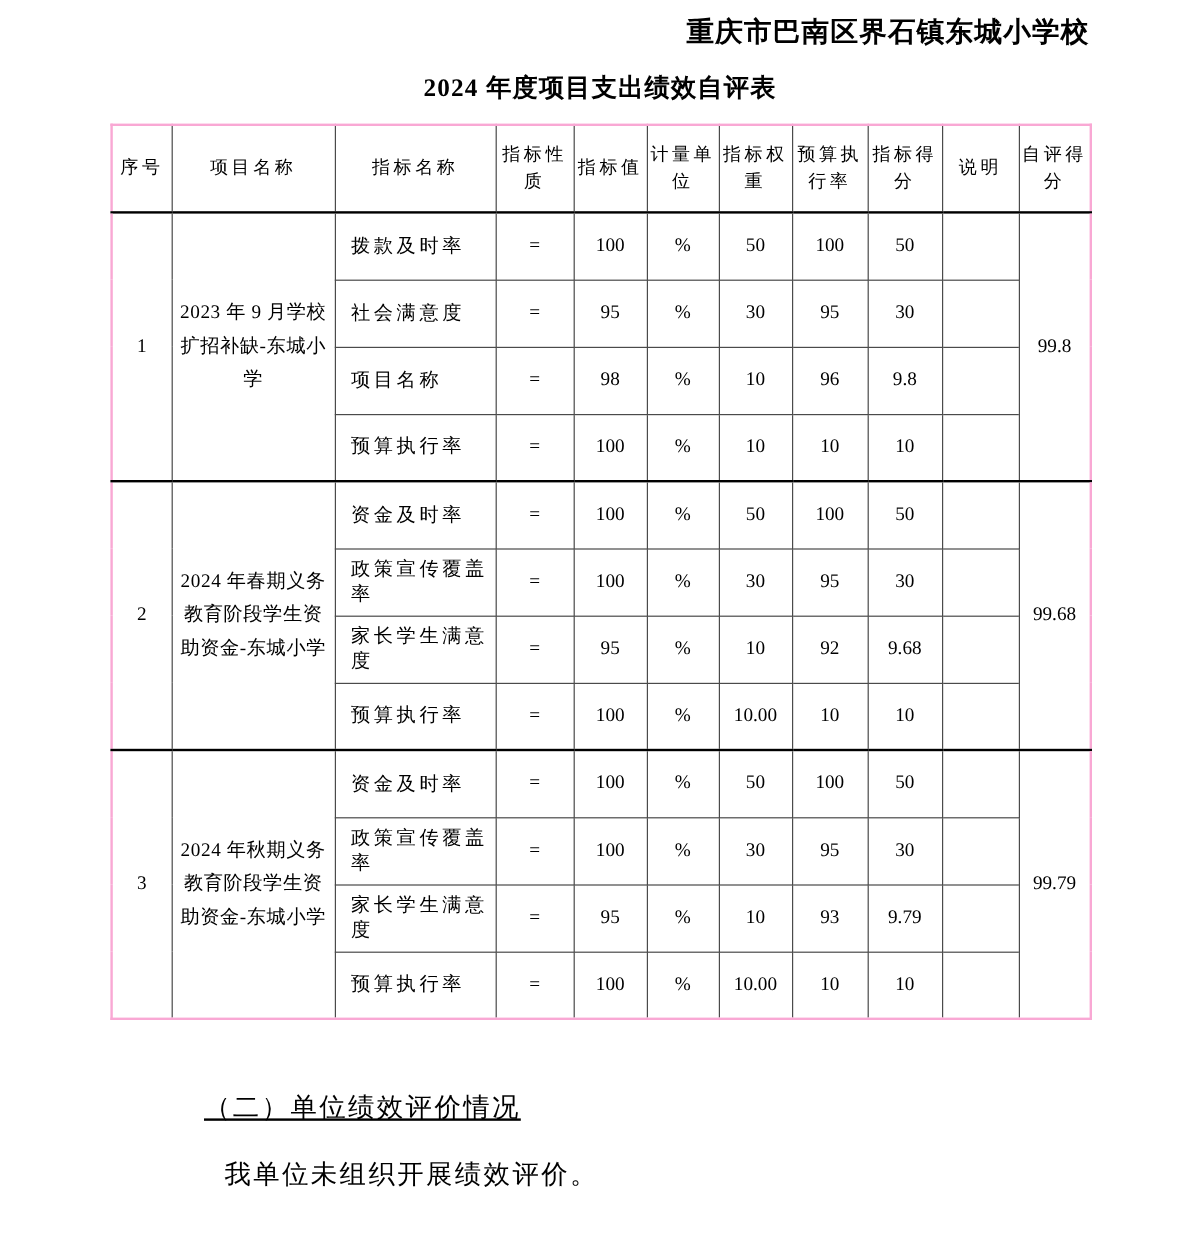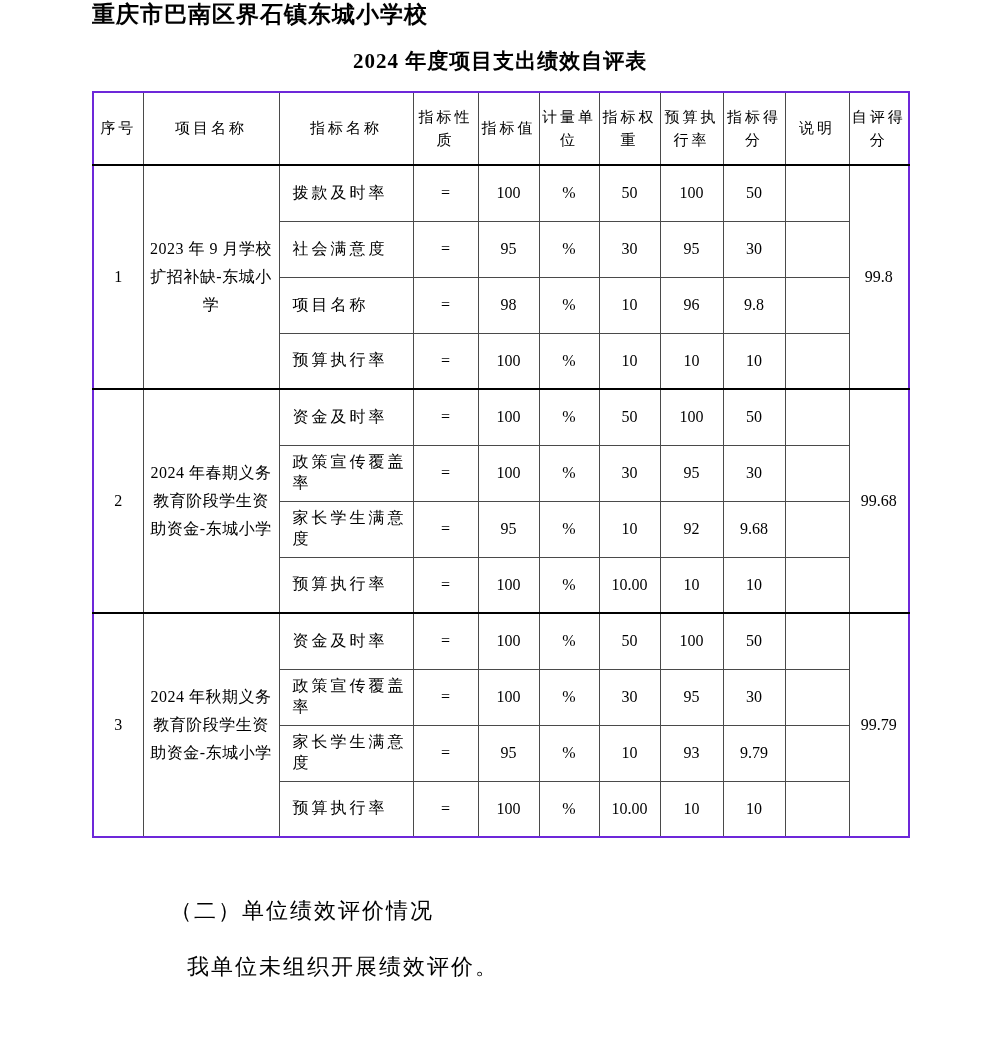--- a/index.html
+++ b/index.html
@@ -8,40 +8,40 @@
     background: #ffffff;
     width: 1000px; height: 1040px;
     font-family: "Liberation Serif", "DejaVu Serif", serif;
     color: #000;
     overflow: hidden;
   }
   .page { width: 1000px; height: 1040px; position: relative; }
   .content { width: 816px; margin-left: 92px; }
 
   .doc-title {
-    margin: 0; padding-top: 0;
-    text-align: left;
+    margin: 0; padding-top: 12px;
+    text-align: right;
     font-size: 23px; font-weight: bold;
     letter-spacing: 1px;
     line-height: 30px;
   }
   .doc-subtitle {
     margin: 0; padding-top: 17px;
     text-align: center;
     font-size: 21px; font-weight: bold;
     letter-spacing: 1px;
     line-height: 28px;
   }
 
   table.perf-table {
     margin-top: 16px;
     border-collapse: collapse;
     table-layout: fixed;
     width: 816px;
-    border: 2px solid #6d28d9;
+    border: 2px solid #f9a8d4;
   }
   .perf-table th, .perf-table td {
     border: 1px solid #4a4a4a;
     padding: 0 2px;
     text-align: center;
     vertical-align: middle;
     font-weight: normal;
     overflow: hidden;
   }
   .perf-table thead th {
@@ -73,21 +73,21 @@
   td.cell-selfscore { font-size: 16px; border-radius: 13px; }
 
   .footer-block { margin-top: 58px; }
   .footer-line {
     margin: 0;
     font-size: 22px;
     line-height: 30px;
     letter-spacing: 2px;
   }
   .footer-heading { margin-left: 78px; margin-top: 19px; }
-  .footer-heading:first-child { margin-top: 16px; }
+  .footer-heading:first-child { margin-top: 16px; text-decoration: underline; }
   .footer-body { margin-left: 95px; margin-top: 26px; }
 </style>
 </head>
 <body>
 
 <div class="page">
   <div class="content">
 
     <div class="doc-title">重庆市巴南区界石镇东城小学校</div>
     <div class="doc-subtitle">2024 年度项目支出绩效自评表</div>

